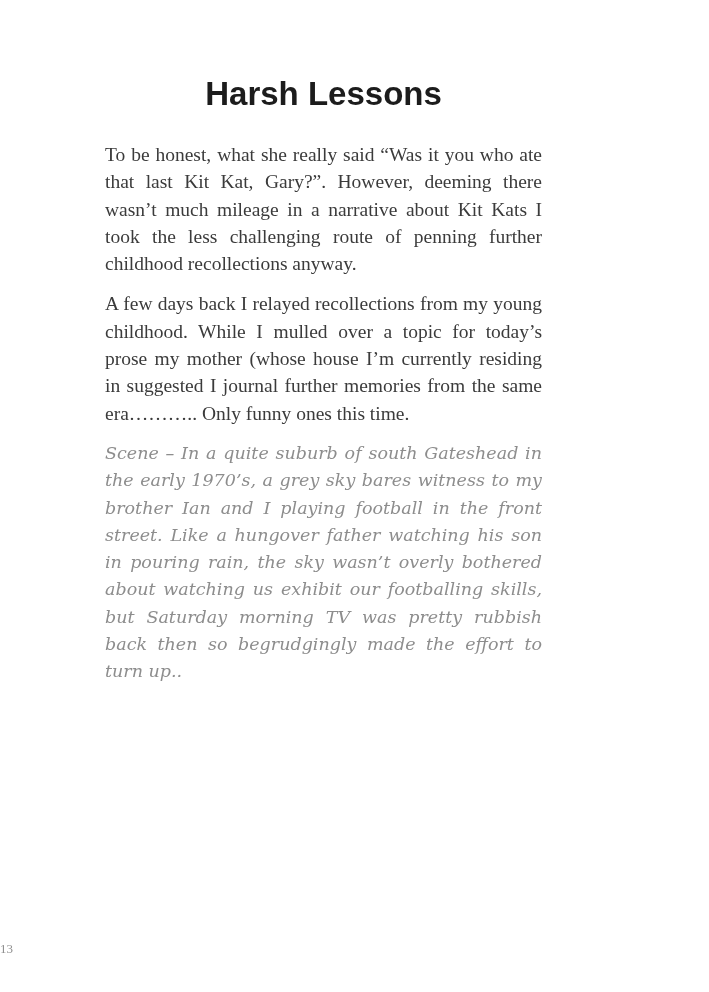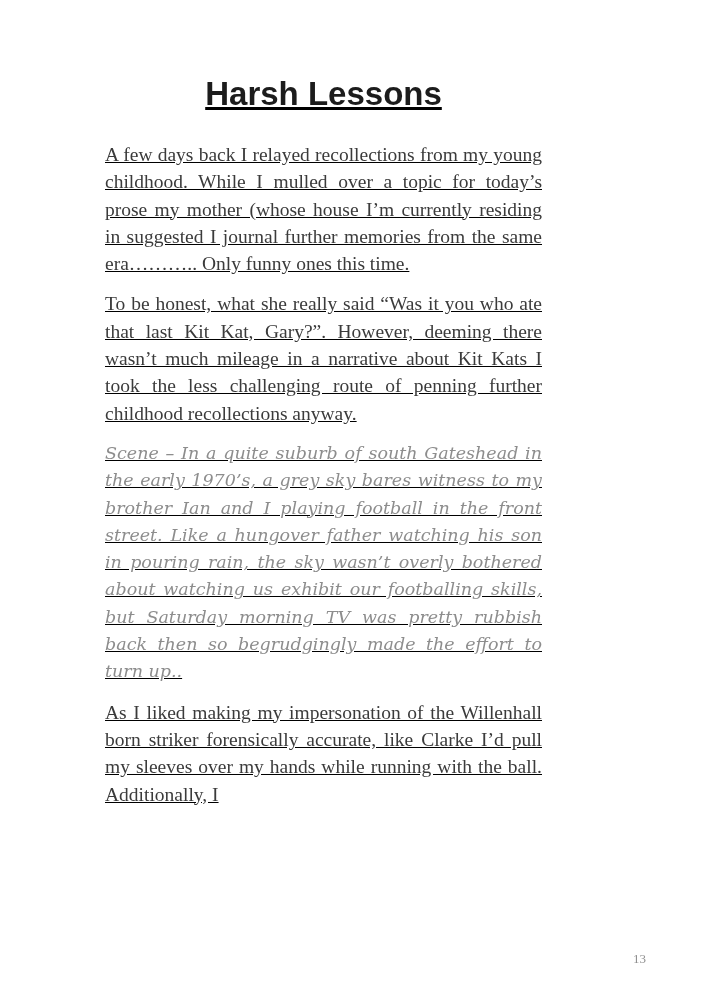--- a/index.html
+++ b/index.html
@@ -8,21 +8,20 @@
     background: #ffffff;
   }
   .page {
     position: relative;
     width: 646px;
     height: 992px;
     background: #ffffff;
     box-sizing: border-box;
     padding: 74px 104px 8px 105px;
     overflow: hidden;
-    text-decoration: underline;
   }
   .title {
     font-family: "Liberation Sans", sans-serif;
     font-weight: 700;
     font-size: 33px;
     line-height: 40px;
     color: #1c1c1c;
     text-align: center;
     margin: 0 0 27px 0;
     letter-spacing: 0px;
@@ -38,37 +37,36 @@
   .para.scene {
     font-family: "DejaVu Serif", serif;
     font-style: italic;
     font-size: 17.5px;
     color: #8d8d8d;
   }
   .page-number {
     position: absolute;
     left: 0;
     right: 0;
-    bottom: 25px;
-    text-align: right;
+    bottom: 35px;
+    text-align: left;
     font-family: "Liberation Serif", serif;
     font-size: 13px;
     color: #8f8f8f;
   }
 </style>
 </head>
 <body>
 
 <div class="page">
   <h1 class="title">Harsh Lessons</h1>
 
+  <p class="para">To be honest, what she really said “Was it you who ate that last Kit Kat, Gary?”. However, deeming there wasn’t much mileage in a narrative about Kit Kats I took the less challenging route of penning further childhood recollections anyway.</p>
+
   <p class="para">A few days back I relayed recollections from my young childhood. While I mulled over a topic for today’s prose my mother (whose house I’m currently residing in suggested I journal further memories from the same era……….. Only funny ones this time.</p>
-
-  <p class="para">To be honest, what she really said “Was it you who ate that last Kit Kat, Gary?”. However, deeming there wasn’t much mileage in a narrative about Kit Kats I took the less challenging route of penning further childhood recollections anyway.</p>
 
 
   <p class="para scene">Scene – In a quite suburb of south Gateshead in the early 1970’s, a grey sky bares witness to my brother Ian and I playing football in the front street. Like a hungover father watching his son in pouring rain, the sky wasn’t overly bothered about watching us exhibit our footballing skills, but Saturday morning TV was pretty rubbish back then so begrudgingly made the effort to turn up..</p>
 
 
-  <p class="para">As I liked making my impersonation of the Willenhall born striker forensically accurate, like Clarke I’d pull my sleeves over my hands while running with the ball. Additionally, I</p>
 
   <div class="page-number">13</div>
 </div>
 
 </body></html>

